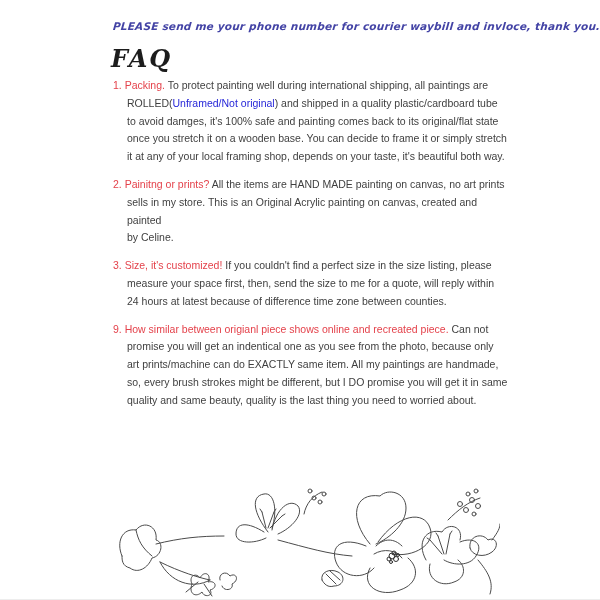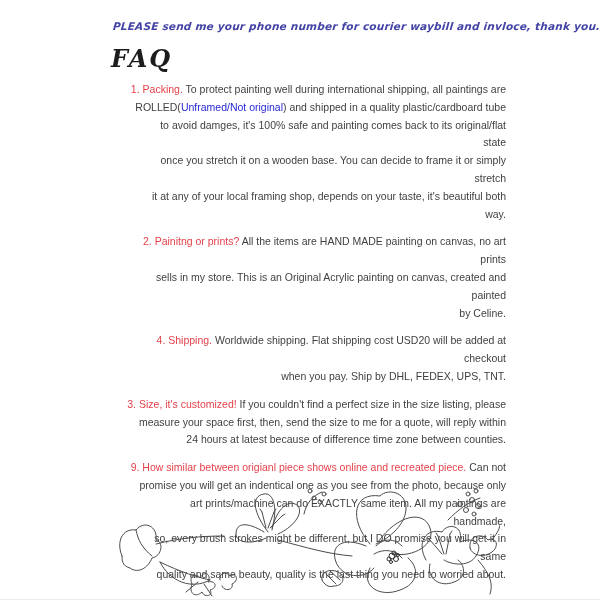--- a/index.html
+++ b/index.html
@@ -13,21 +13,21 @@
   .notice{
     font-family:"DejaVu Sans",sans-serif;font-style:italic;font-weight:bold;
     font-size:10.5px;color:var(--ink-blue,#4343a5);letter-spacing:.2px;
     transform:skewX(-5deg);transform-origin:left center;white-space:nowrap;
   }
   .faq-title{
     font-family:"DejaVu Serif",serif;font-style:italic;font-weight:600;
     font-size:24px;color:#1c1c1c;letter-spacing:2px;
     margin:12px 0 4px -2px;
   }
-  .faq-list{margin:8px;text-align:right;}
+  .faq-list{margin:0;}
   .faq-item{
     font-size:10.5px;line-height:17.8px;color:var(--body,#3f3f3f);
     white-space:pre-line;padding-left:14px;text-indent:-14px;
     margin:0 0 10px 0;
   }
   .faq-item .head{color:var(--red,#e4424b);}
   .seg-body{color:var(--body,#3f3f3f);}
   .seg-blue{color:var(--blue,#2626d8);}
   .floral{position:absolute;left:108px;top:484px;width:392px;height:116px;}
   .floral *{vector-effect:non-scaling-stroke;}
@@ -46,22 +46,20 @@
 ROLLED(</span><span class="seg-blue">Unframed/Not original</span><span class="seg-body">) and shipped in a quality plastic/cardboard tube
 to avoid damges, it's 100% safe and painting comes back to its original/flat state
 once you stretch it on a wooden base. You can decide to frame it or simply stretch
 it at any of your local framing shop, depends on your taste, it's beautiful both way.</span></span></div>
 
   <div class="faq-item"><span class="head">2. Painitng or prints?</span> <span class="segs"><span class="seg-body">All the items are HAND MADE painting on canvas, no art prints
 sells in my store. This is an Original Acrylic painting on canvas, created and painted
 by Celine.</span></span></div>
 
 
-  <div class="faq-item"><span class="head">4. Shipping.</span> <span class="segs"><span class="seg-body">Worldwide shipping. Flat shipping cost USD20 will be added at checkout
-when you pay. Ship by DHL, FEDEX, UPS, TNT.</span></span></div>
 
   <div class="faq-item"><span class="head">3. Size, it's customized!</span> <span class="segs"><span class="seg-body">If you couldn't find a perfect size in the size listing, please
 measure your space first, then, send the size to me for a quote, will reply within
 24 hours at latest because of difference time zone between counties.</span></span></div>
 
   <div class="faq-item"><span class="head">9. How similar between origianl piece shows online and recreated piece.</span> <span class="segs"><span class="seg-body">Can not
 promise you will get an indentical one as you see from the photo, because only
 art prints/machine can do EXACTLY same item. All my paintings are handmade,
 so, every brush strokes might be different, but I DO promise you will get it in same
 quality and same beauty, quality is the last thing you need to worried about.</span></span></div>

